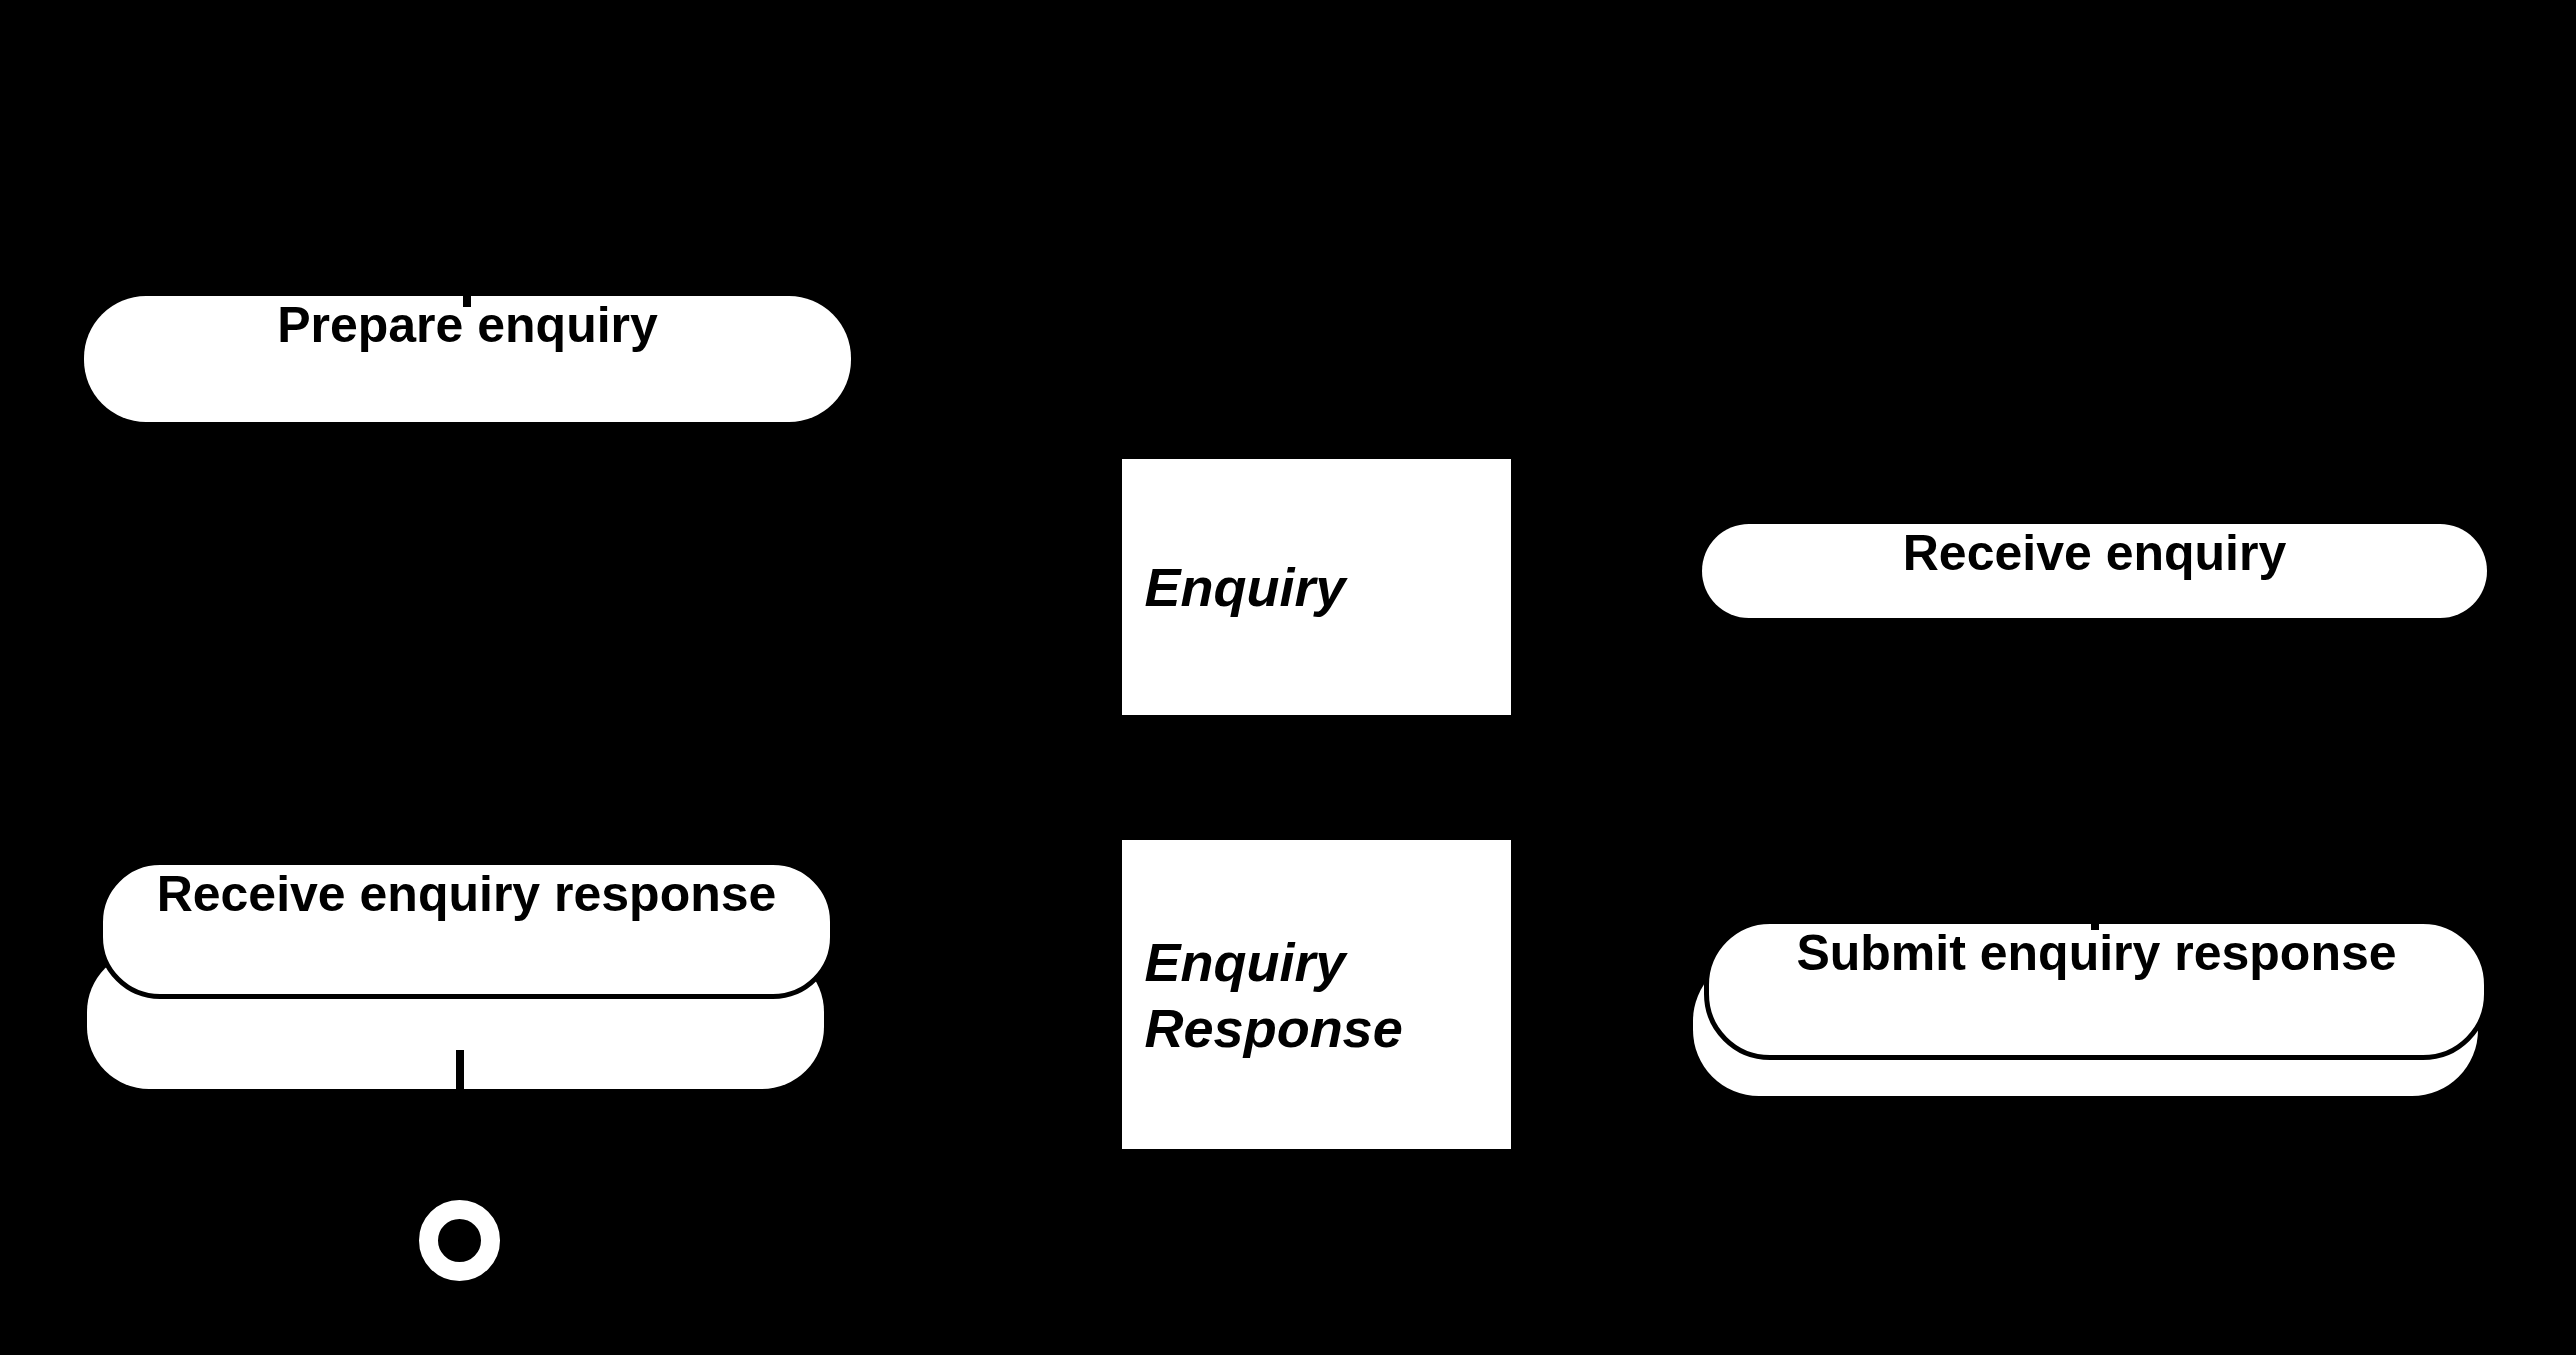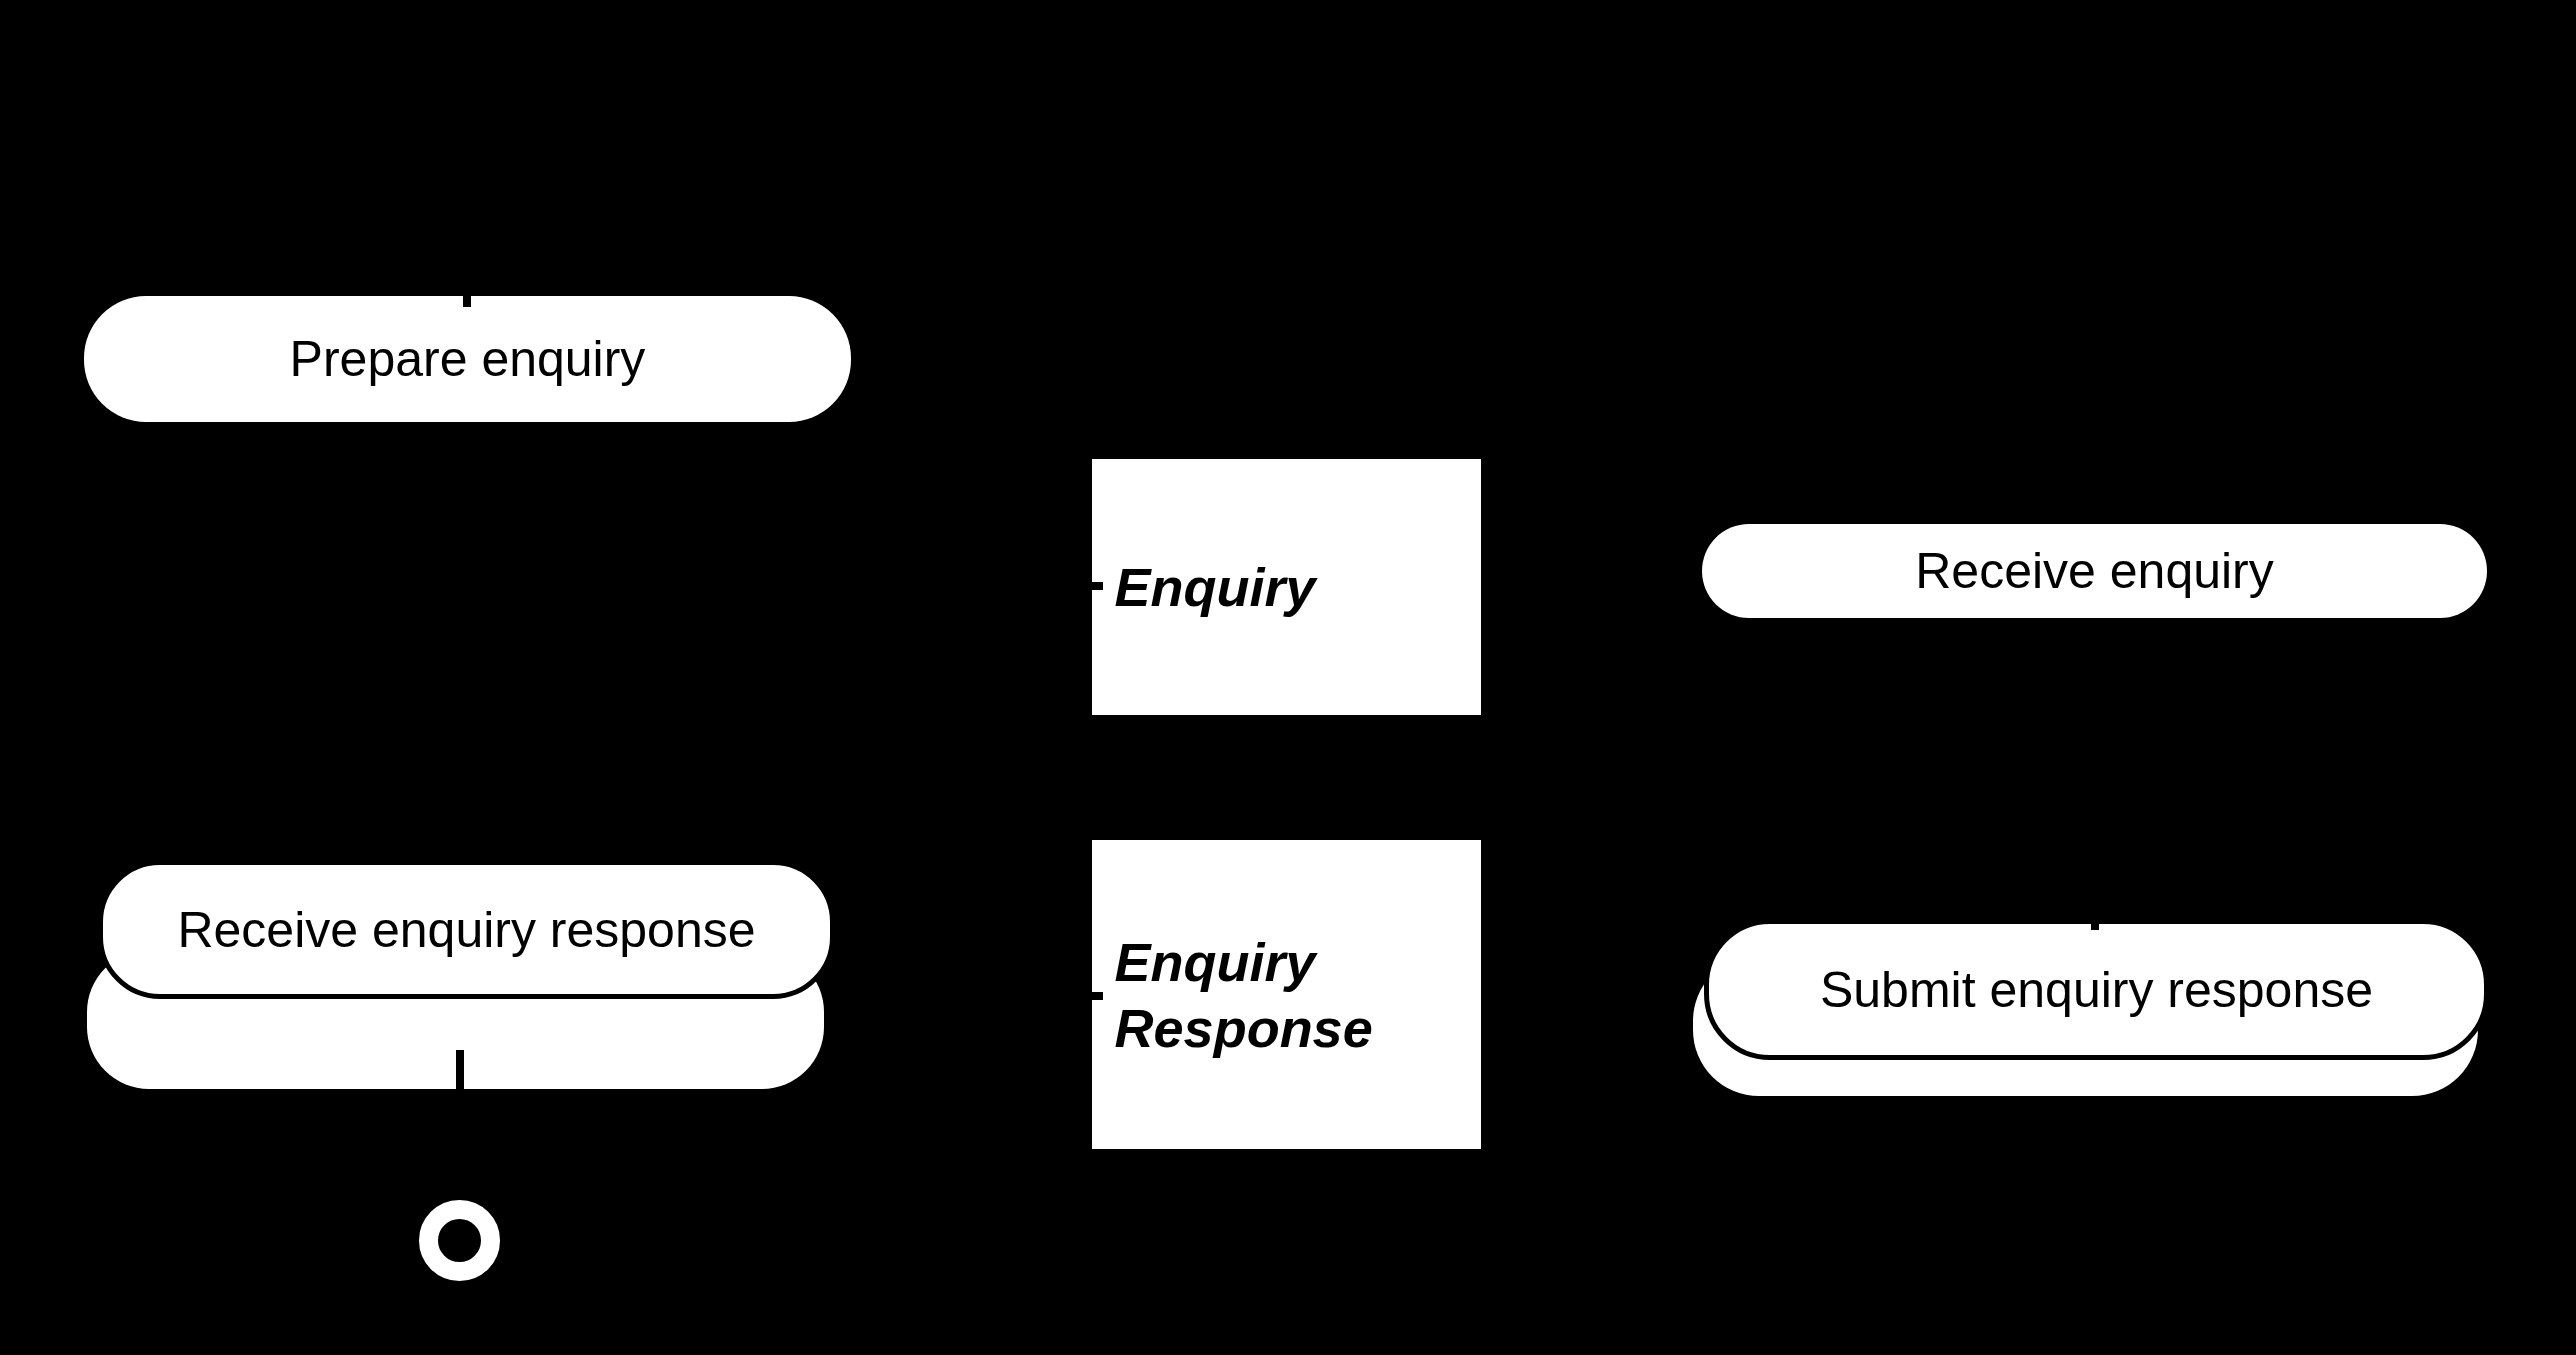--- a/index.html
+++ b/index.html
@@ -11,41 +11,43 @@
   body{
     width:2576px;height:1356px;
     position:relative;overflow:hidden;
     font-family:"Liberation Sans", sans-serif;
   }
   .canvas{position:absolute;inset:0;}
   .task{
     position:absolute;
     background:var(--fill);
     border-radius:62px;
-    display:flex;align-items:center;justify-content:center;
+    display:flex;align-items:flex-start;justify-content:center;
     color:var(--ink);
     font-size:50px;
     box-sizing:border-box;
     white-space:nowrap;
+    font-weight:bold;
   }
   .task.bordered{border:5.3px solid var(--ink);}
   .task-shadow{
     position:absolute;
     background:var(--fill);
     border-radius:62px;
   }
   .dataobj{
     position:absolute;
     background:var(--fill);
     color:var(--ink);
     display:flex;flex-direction:column;justify-content:center;
     font-size:54px;font-weight:bold;font-style:italic;
     line-height:66px;
     padding-left:22.6px;
     box-sizing:border-box;
+    margin-left:30px;
   }
   .dataobj span{display:block;}
   .connector{
     position:absolute;
     background:var(--ink);
   }
   .stub{
     position:absolute;
     background:var(--ink);
   }

